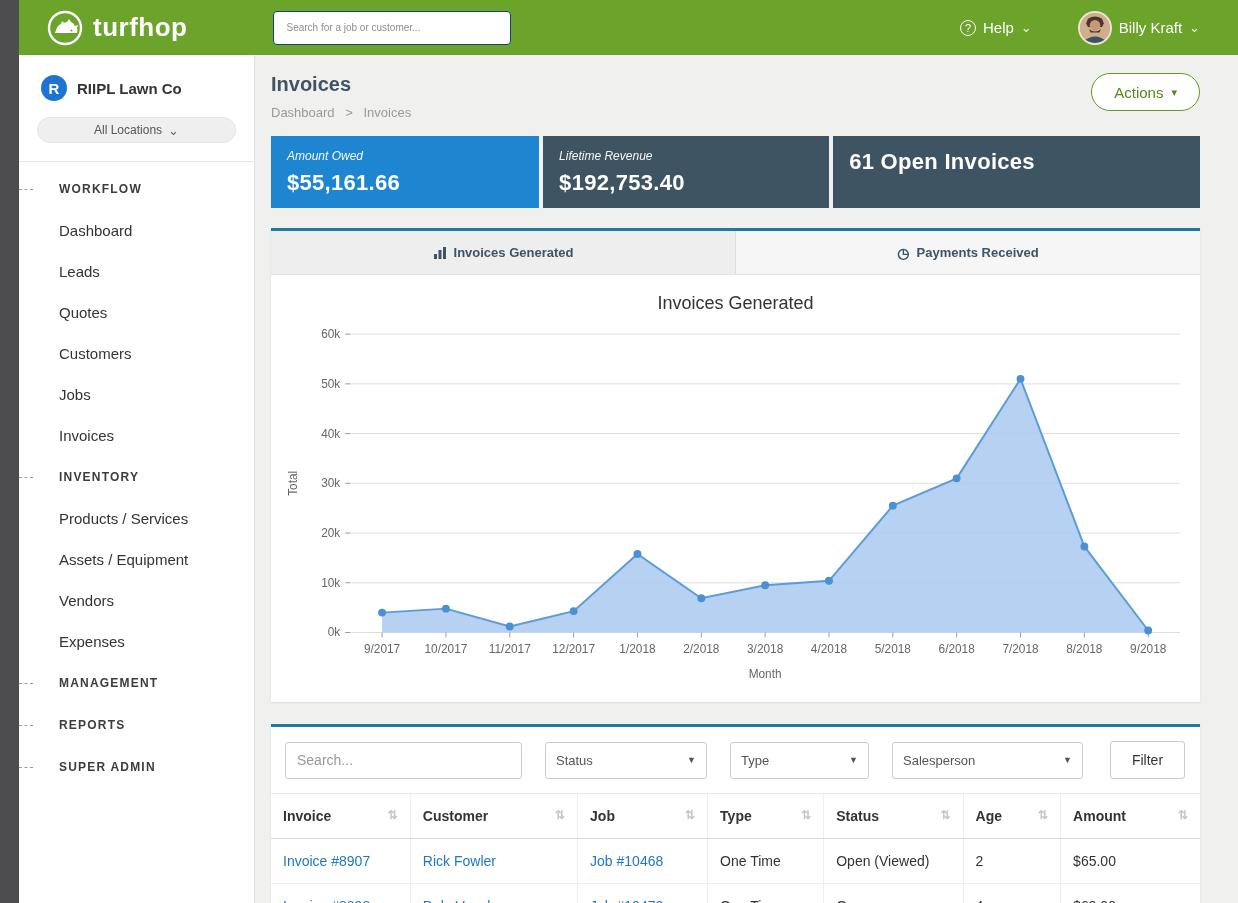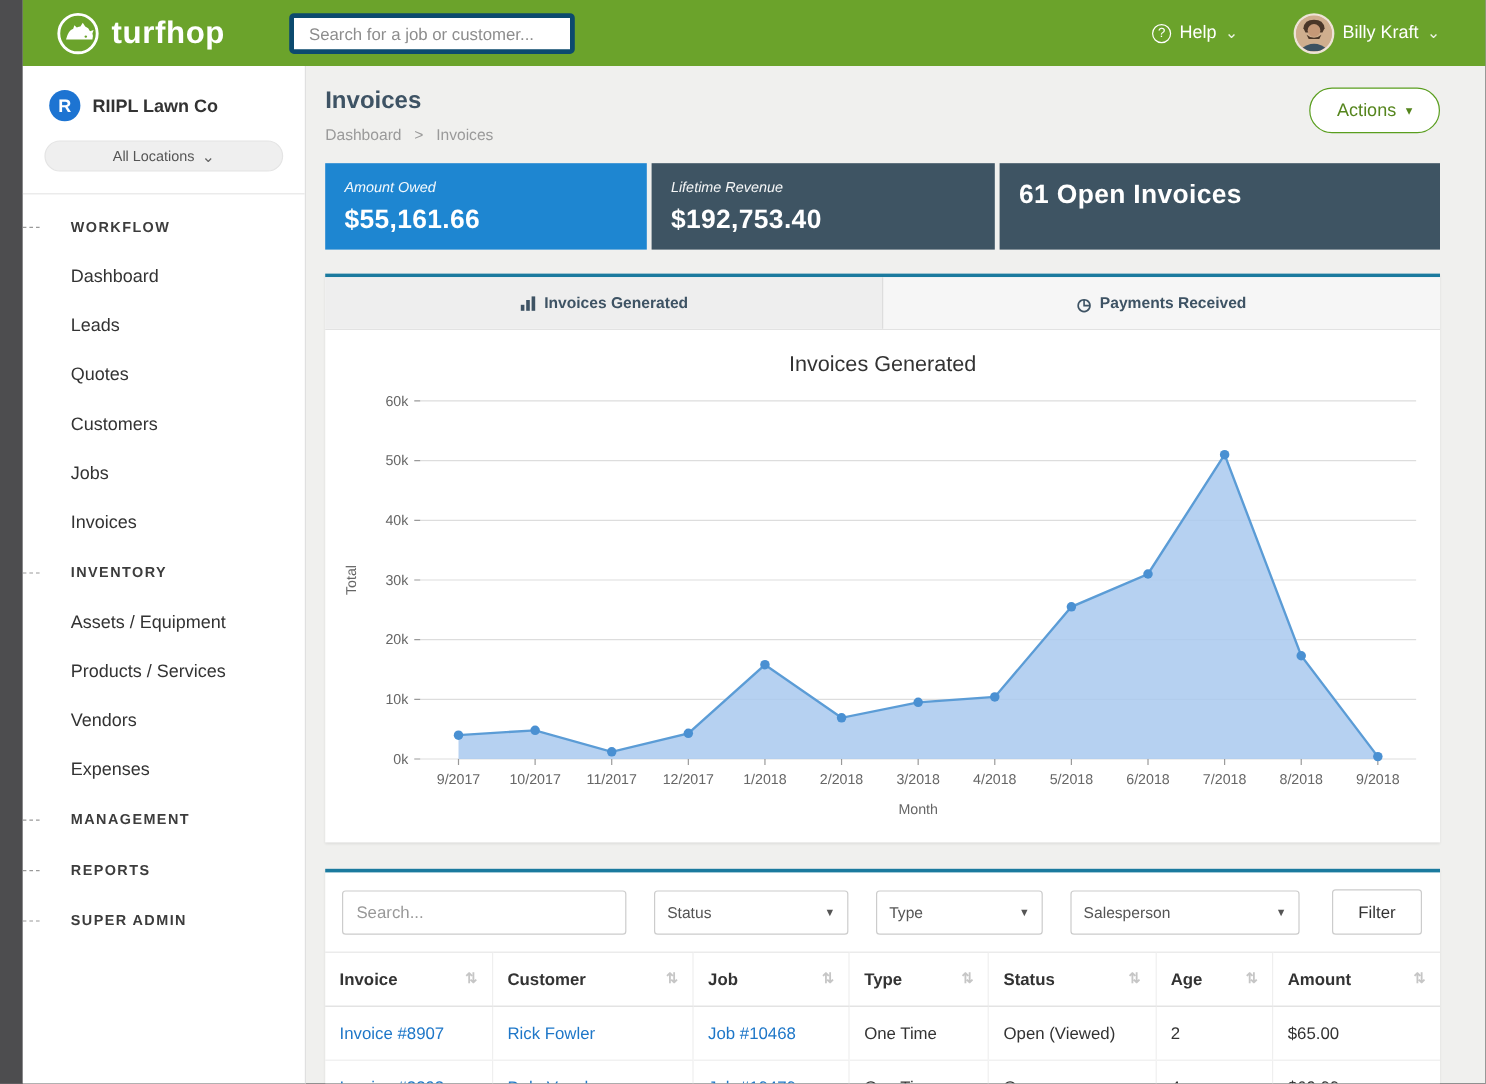--- a/index.html
+++ b/index.html
@@ -8,22 +8,22 @@
   .window { position:relative; width:1238px; height:903px; }
   .edge-strip { position:absolute; left:0; top:0; width:19px; height:903px; background:#4d4d4f; }
   .app { position:absolute; left:19px; top:0; width:1219px; height:903px;
     display:grid; grid-template-rows:55px 1fr; grid-template-columns:236px 1fr; background:#f0f0ee; }
 
   
   .topbar { grid-column:1 / 3; background:#6ba32b; display:flex; align-items:center; padding:0 38px 0 28px; }
   .brand { display:flex; align-items:center; gap:10px; color:#fff; cursor:pointer; }
   .brand svg { width:36px; height:36px; }
   .brand .word { font-size:26px; font-weight:700; letter-spacing:.5px; }
-  .topbar-search { width:238px; height:34px; margin-left:54px; border:4px solid #0c4a6e; border-radius:4px;
-    padding:0 12px; font-size:14px; color:#444; outline:none; font-family:inherit; }
+  .topbar-search { width:238px; height:34px; margin-left:86px; border:1px solid #0c4a6e; border-radius:4px;
+    padding:0 12px; font-size:10px; color:#444; outline:none; font-family:inherit; }
   .topbar-search::placeholder { color:#8d8d8d; }
   .topbar-spacer { flex:1; }
   .tb-group { display:flex; align-items:center; gap:7px; color:#fff; font-size:15px; cursor:pointer; }
   .tb-group + .tb-group { margin-left:46px; }
   .qmark { display:inline-flex; width:16px; height:16px; border:1px solid #fff; border-radius:50%;
     font-size:11px; align-items:center; justify-content:center; }
   .chev { font-size:13px; opacity:.9; }
   .avatar { width:34px; height:34px; border-radius:50%; overflow:hidden; border:2px solid rgba(255,255,255,.65); background:#cfae8e; flex:0 0 auto; }
   .avatar svg { width:100%; height:100%; display:block; }
 
@@ -141,22 +141,22 @@
       <div class="side-divider"></div>
       <nav id="side-nav">
           <div class="section-head">WORKFLOW</div>
           <div class="side-item">Dashboard</div>
           <div class="side-item">Leads</div>
           <div class="side-item">Quotes</div>
           <div class="side-item">Customers</div>
           <div class="side-item">Jobs</div>
           <div class="side-item">Invoices</div>
           <div class="section-head">INVENTORY</div>
+          <div class="side-item">Products / Services</div>
           <div class="side-item">Assets / Equipment</div>
-          <div class="side-item">Products / Services</div>
           <div class="side-item">Vendors</div>
           <div class="side-item">Expenses</div>
           <div class="section-head">MANAGEMENT</div>
           <div class="section-head">REPORTS</div>
           <div class="section-head">SUPER ADMIN</div>
         </nav>
     </aside>
 
     <main class="main">
       <div class="page-head">

